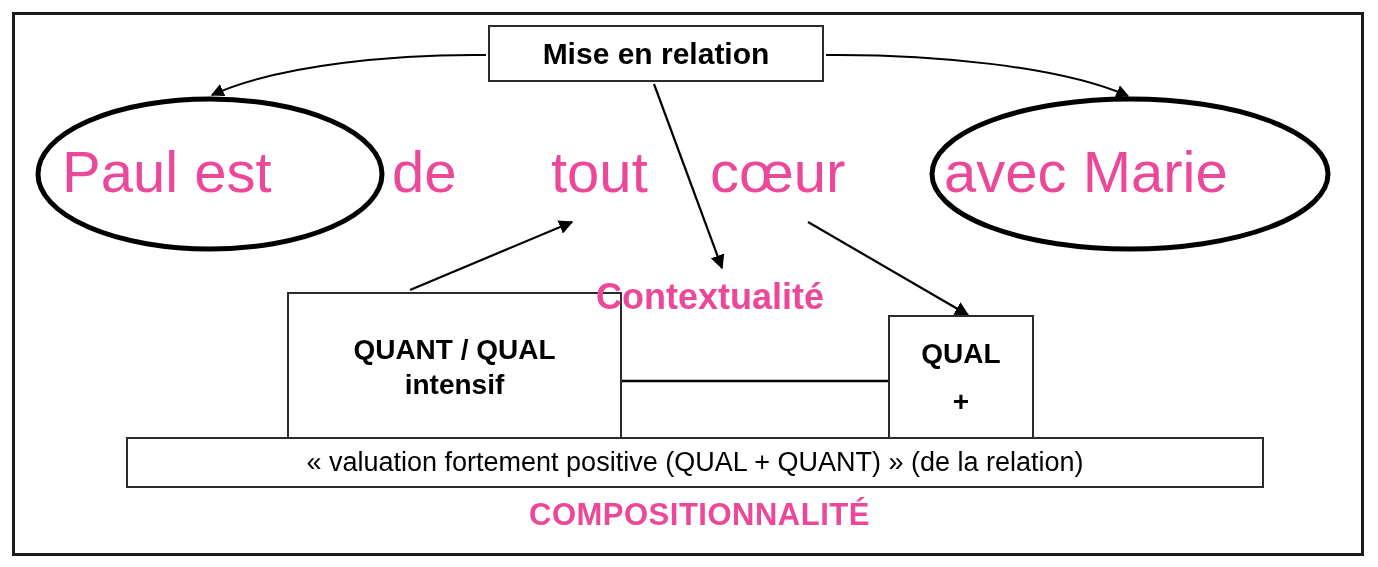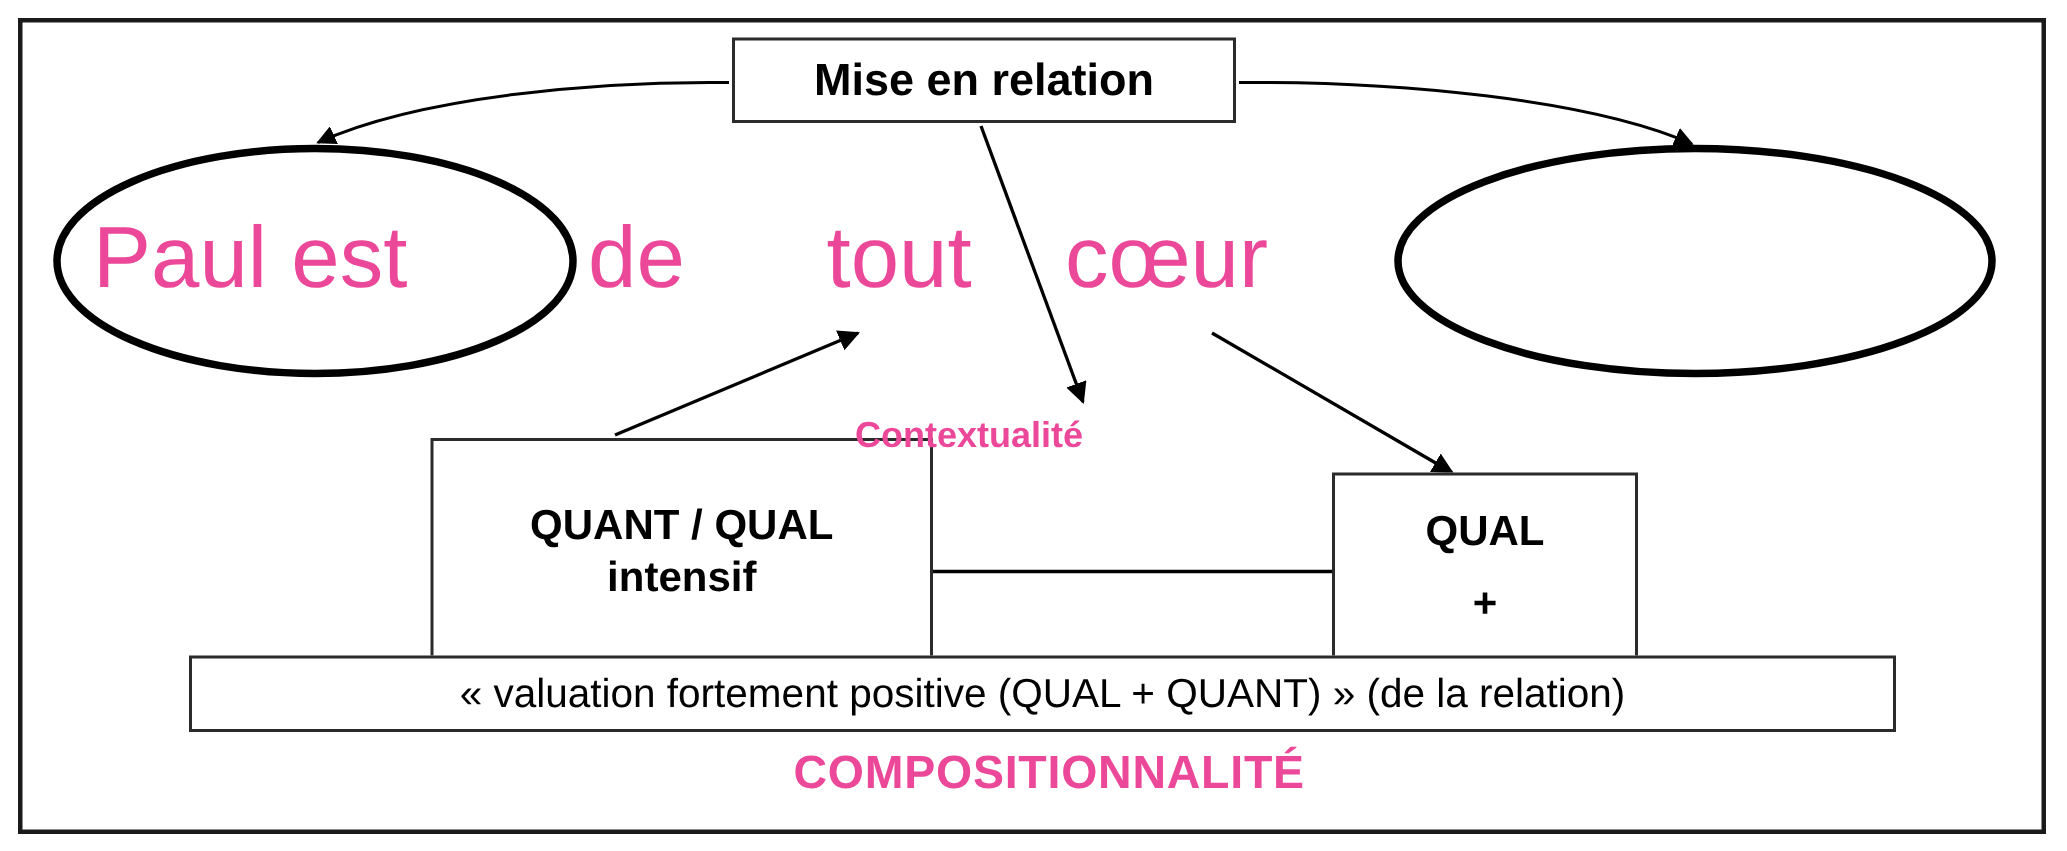--- a/index.html
+++ b/index.html
@@ -72,36 +72,36 @@
     font-size: 30px; font-weight: bold;
   }
   #box-quant {
     left: 243px; top: 292px; width: 335px; height: 149px;
     font-size: 28px; font-weight: bold;
     line-height: 1.25;
     align-items: center;
     margin-left: 44px;
   }
   #box-qual {
-    left: 888px; top: 315px; width: 204px; height: 126px;
+    left: 888px; top: 315px; width: 146px; height: 126px;
     font-size: 28px; font-weight: bold;
     line-height: 1.35;
     flex-direction: column;
     justify-content: center;
   }
   #box-qual .qual-plus { margin-top: 10px; }
   #box-valuation {
     left: 126px; top: 437px; width: 1138px; height: 51px;
     font-size: 27px; font-weight: 400;
   }
 
   
   #label-contextualite {
-    left: 570px; top: 279px;
-    font-size: 24px; font-weight: bold;
+    left: 596px; top: 279px;
+    font-size: 36px; font-weight: bold;
   }
   #label-compositionnalite {
     left: 505px; top: 499px;
     font-size: 31px; font-weight: bold;
     letter-spacing: 0.5px;
     margin-left: 24px;
   }
 </style>
 </head>
 <body>
@@ -138,20 +138,21 @@
   </svg>
 
   <div class="node-text sentence-word" id="w-paul">Paul est</div>
 
   <div class="node-text sentence-word" id="w-de">de</div>
 
   <div class="node-text sentence-word" id="w-tout">tout</div>
 
   <div class="node-text sentence-word" id="w-coeur">cœur</div>
 
+  <div class="node-text sentence-word" id="w-avec">avec Marie</div>
 
   <div class="box" id="box-mise">
     <span>Mise en relation</span>
   </div>
 
   <div class="box" id="box-quant">
     <span>
       <span>QUANT / QUAL</span><br>
       <span>intensif</span>
     </span>

